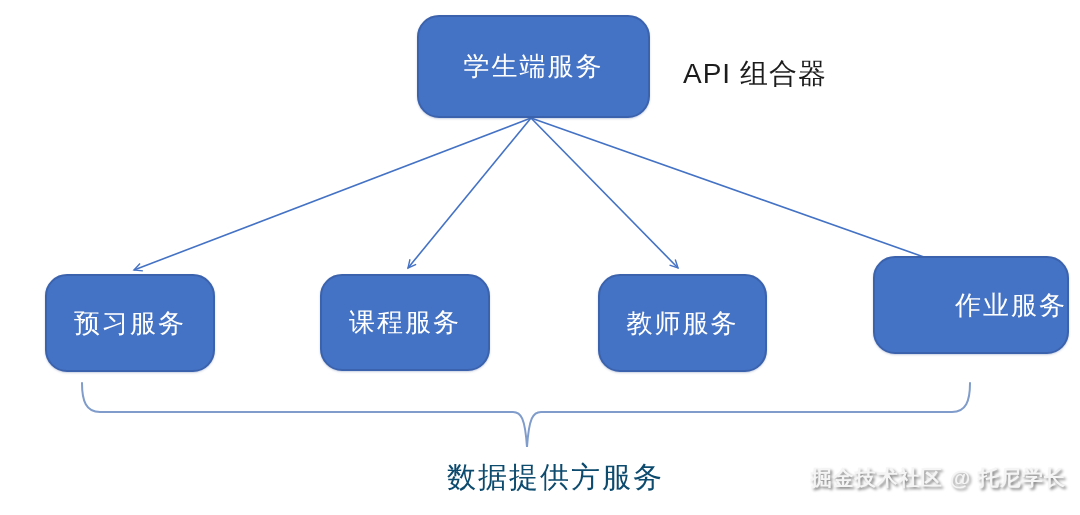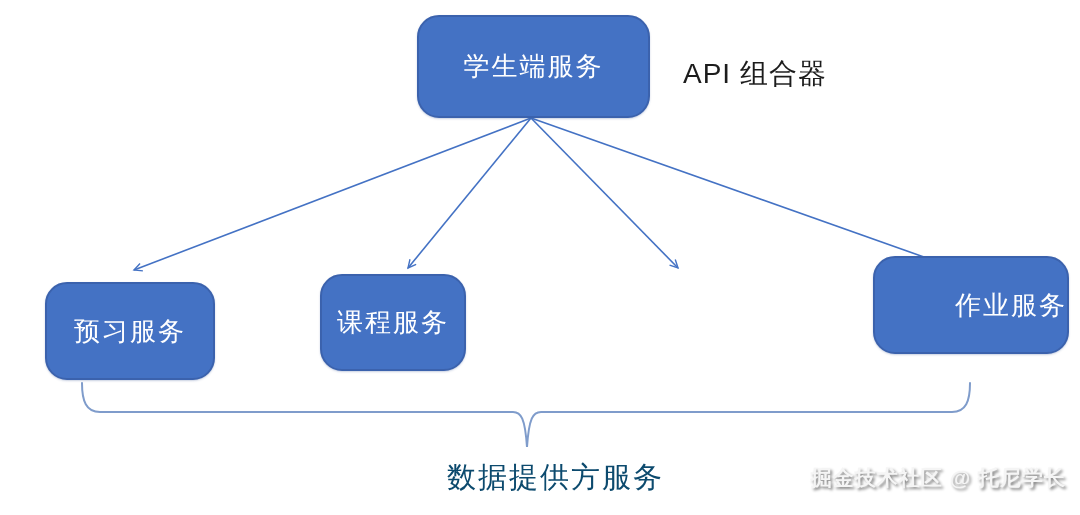--- a/index.html
+++ b/index.html
@@ -33,22 +33,22 @@
     border-radius: 22px;
     display: flex;
     align-items: center;
     justify-content: center;
     color: var(--text-on-box);
     font-size: 26px;
     letter-spacing: 2px;
     box-shadow: 0 1px 2px rgba(40, 70, 140, 0.25);
   }
   .node-top    { left: 417px; top: 15px;  width: 233px; height: 103px; justify-content: center; }
-  .node-p1     { left: 45px;  top: 274px; width: 170px; height: 98px; margin-top: 8px; }
-  .node-p2     { left: 320px; top: 274px; width: 146px; height: 97px; }
+  .node-p1     { left: 45px;  top: 274px; width: 170px; height: 98px; }
+  .node-p2     { left: 320px; top: 274px; width: 170px; height: 97px; }
   .node-p3     { left: 598px; top: 274px; width: 169px; height: 98px; }
   .node-p4     { left: 873px; top: 256px; width: 196px; height: 98px; justify-content: flex-end; }
   .annotation {
     position: absolute;
     left: 683px; top: 55px;
     font-size: 28px;
     color: var(--annotation-text);
     letter-spacing: 1px;
     white-space: nowrap;
   }
@@ -103,20 +103,23 @@
   </div>
 
   <div class="annotation">API 组合器</div>
 
   <div class="node node-p1">
     <span>预习服务</span>
   </div>
   <div class="node node-p2">
     <span>课程服务</span>
   </div>
+  <div class="node node-p3">
+    <span>教师服务</span>
+  </div>
   <div class="node node-p4">
     <span>作业服务</span>
   </div>
 
   <div class="group-label">数据提供方服务</div>
 
   <div class="watermark">掘金技术社区 @ 托尼学长</div>
 
 </div>
 

